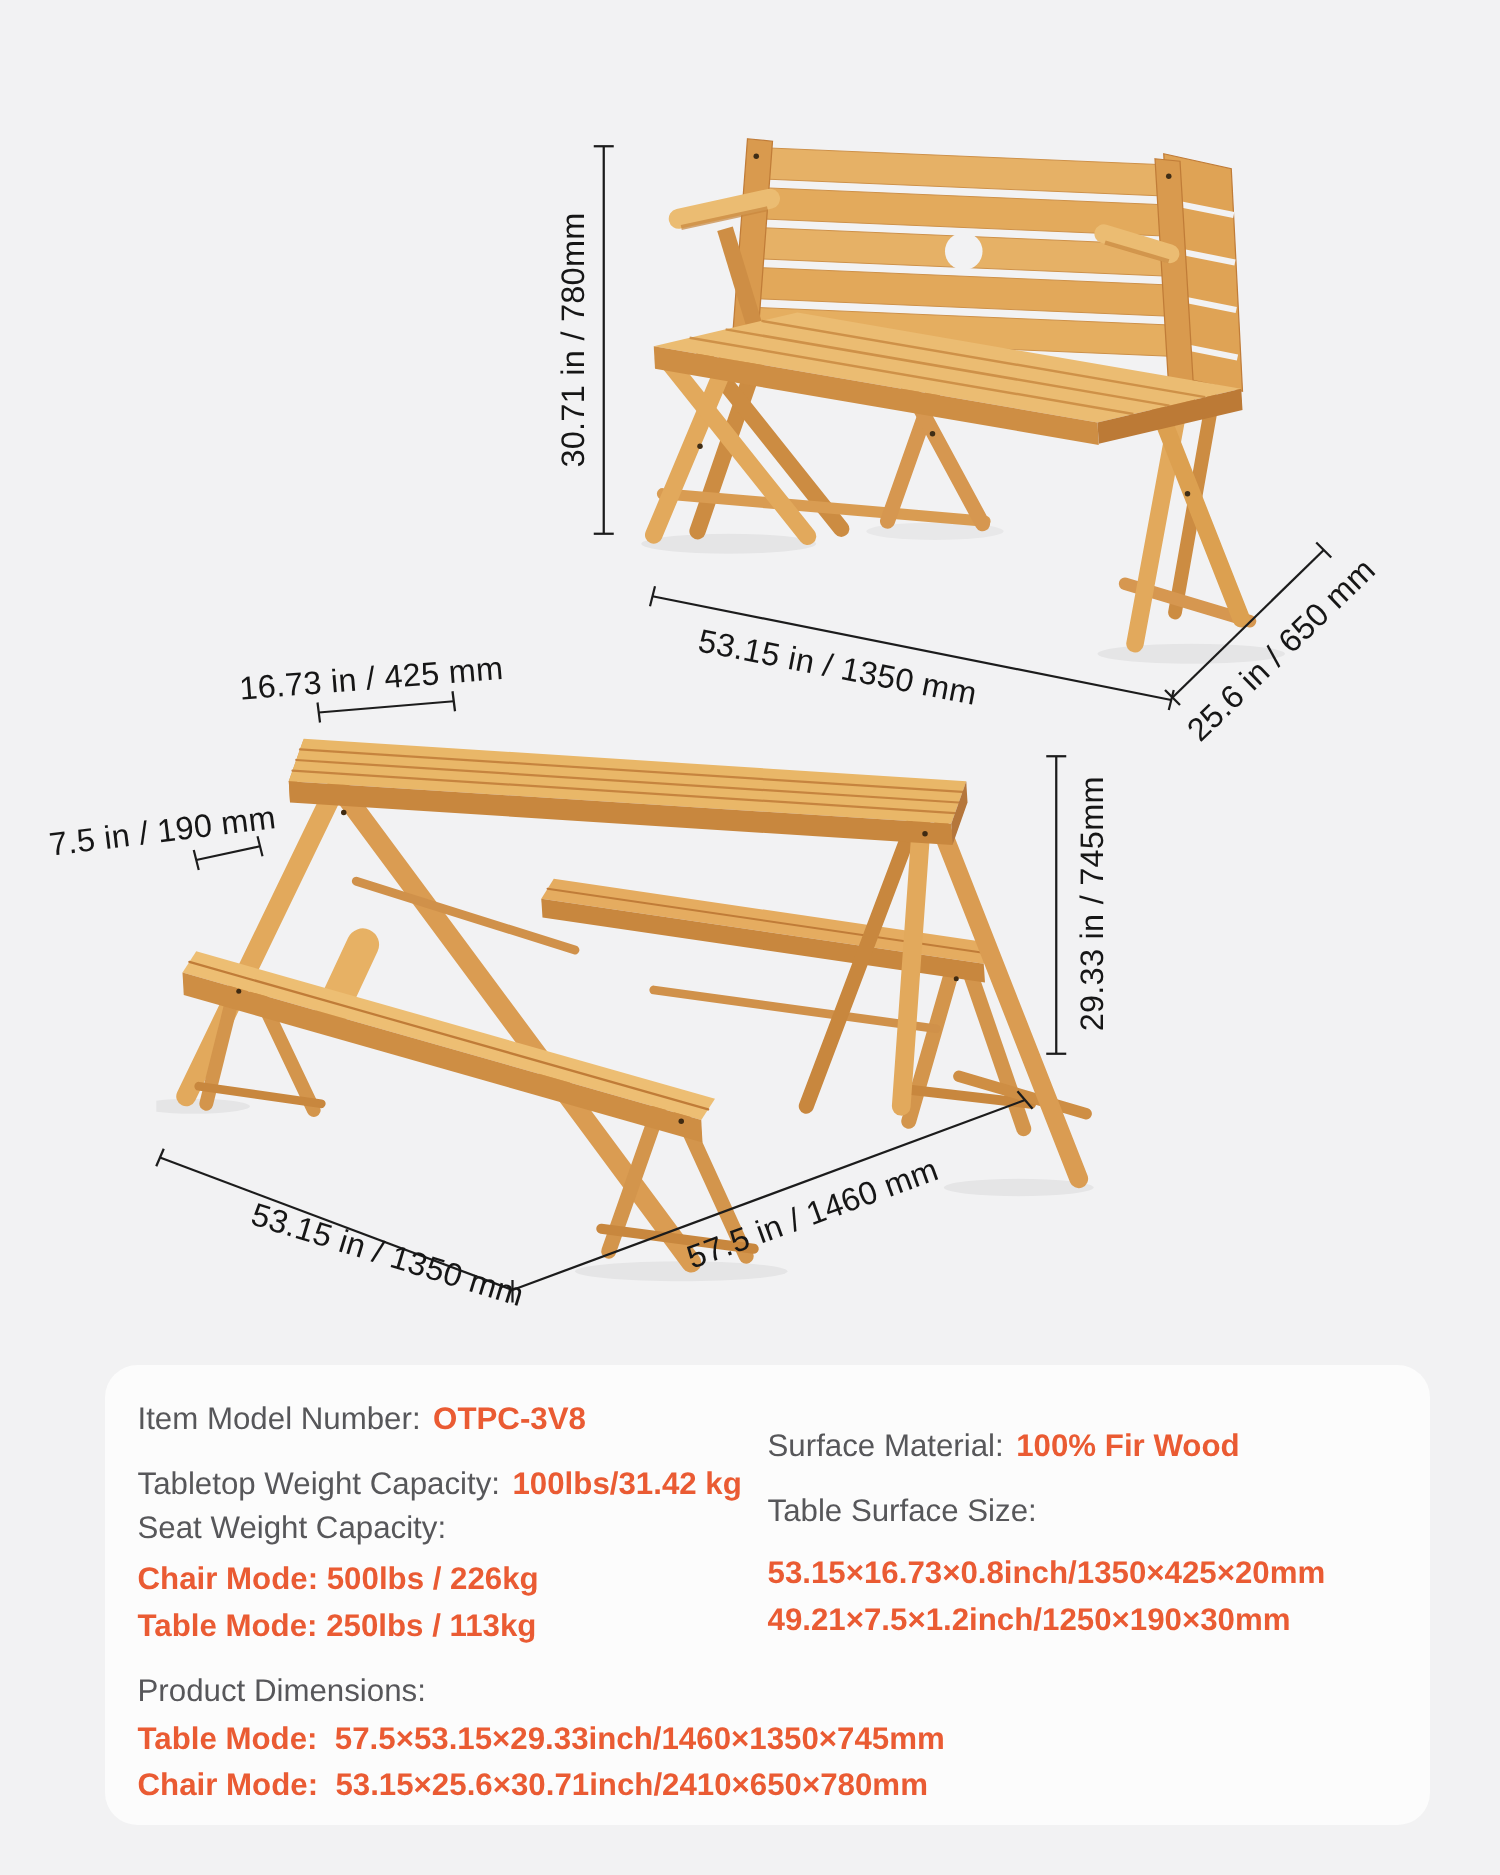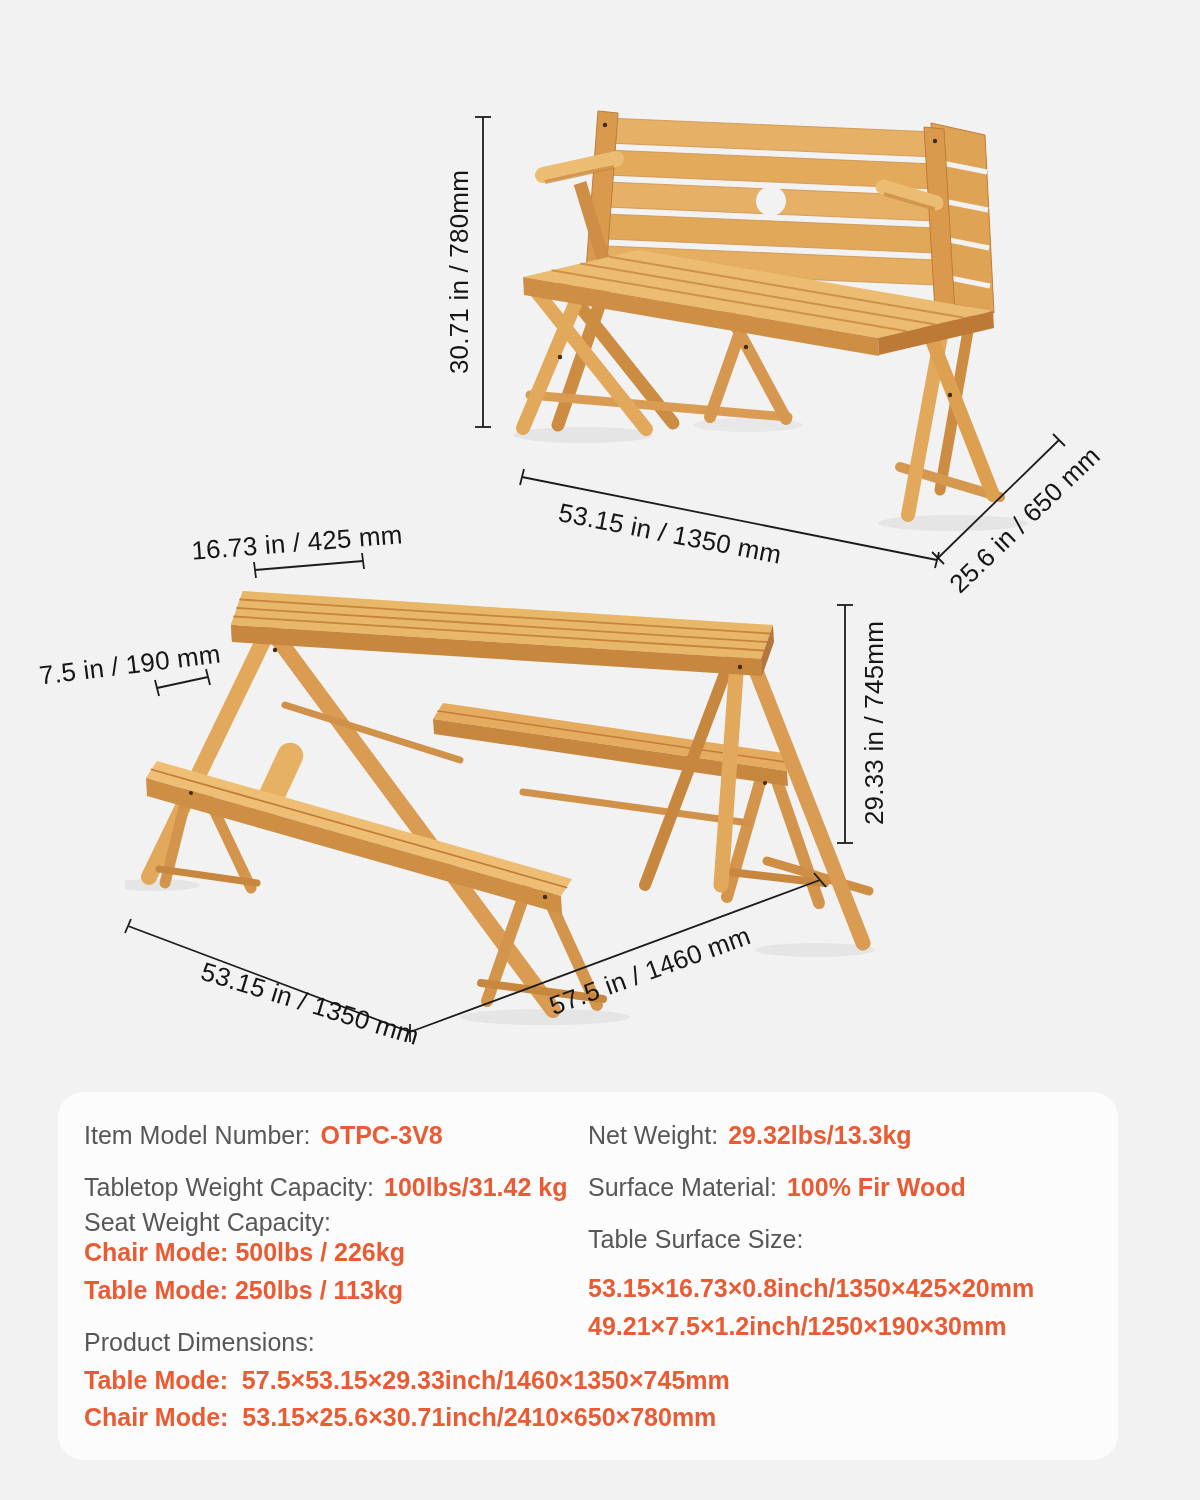--- a/index.html
+++ b/index.html
@@ -3,30 +3,30 @@
 <meta charset="utf-8">
 <style>
   html,body{margin:0;padding:0;background:#F2F2F3;}
   .canvas{position:relative;width:1200px;height:1500px;background:#F2F2F3;overflow:hidden;
           font-family:"Liberation Sans", sans-serif;}
   svg{display:block;}
   .photo{position:absolute;}
   .dimsvg{position:absolute;left:0;top:0;}
   .dim{position:absolute;font-size:26px;color:#161616;white-space:nowrap;
        transform:translate(-50%,-50%);letter-spacing:.2px;}
-  .panel{position:absolute;left:58px;top:1092px;width:1060px;height:368px;
+  .panel{position:absolute;left:84px;top:1092px;width:1060px;height:368px;
          background:#FCFCFC;border-radius:26px;}
   .col{position:absolute;top:28px;}
   .col.left{left:26px;}
   .col.right{left:530px;}
   .row{font-size:25px;line-height:30px;color:#57575A;white-space:nowrap;}
   .row .lab{color:#57575A;}
   .row .val{color:#EA5B33;font-weight:700;white-space:pre;}
   .lab:not(:empty)+.val:not(:empty){margin-left:10px;}
-  .mt22{margin-top:22px}.mt20{margin-top:5px}.mt11{}
+  .mt22{margin-top:22px}.mt20{margin-top:5px}.mt11{margin-top:11px}
   .mt8{margin-top:8px}.mt7{margin-top:7px}.mt9{margin-top:19px}.mt23{margin-top:23px}
 </style>
 </head>
 <body>
 
 <div class="canvas">
 
   <div class="photo" style="left:488px;top:95px;width:640px;height:440px">
     <svg width="640" height="440" viewBox="0 0 640 440">
 
@@ -226,23 +226,20 @@
         <span class="lab">Product Dimensions:</span><span class="val"></span>
       </div>
       <div class="row mt8">
         <span class="lab"></span><span class="val">Table Mode:  57.5×53.15×29.33inch/1460×1350×745mm</span>
       </div>
       <div class="row mt7">
         <span class="lab"></span><span class="val">Chair Mode:  53.15×25.6×30.71inch/2410×650×780mm</span>
       </div>
     </div>
     <div class="col right">
-      <div class="row">
-        <span class="lab">Net Weight:</span><span class="val">29.32lbs/13.3kg</span>
-      </div>
       <div class="row mt22">
         <span class="lab">Surface Material:</span><span class="val">100% Fir Wood</span>
       </div>
       <div class="row mt22">
         <span class="lab">Table Surface Size:</span><span class="val"></span>
       </div>
       <div class="row mt9">
         <span class="lab"></span><span class="val">53.15×16.73×0.8inch/1350×425×20mm</span>
       </div>
       <div class="row mt8">

